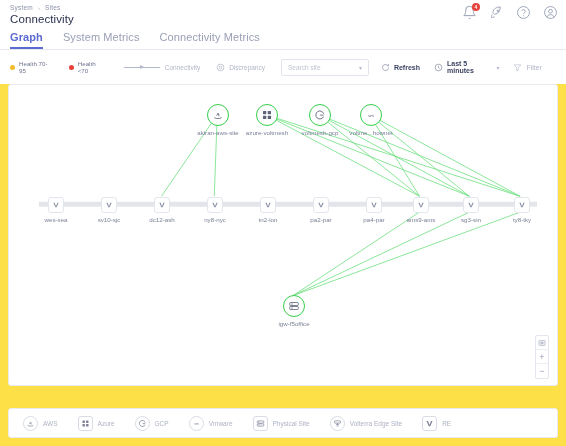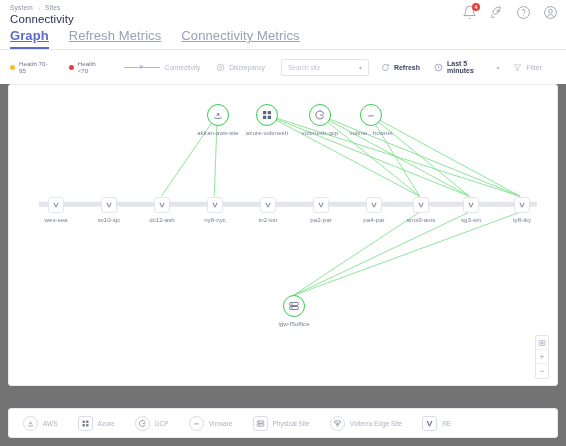--- a/index.html
+++ b/index.html
@@ -2,21 +2,21 @@
 <html><head>
 <meta charset="utf-8">
 <style>
   * { box-sizing: border-box; margin: 0; padding: 0; }
   html, body {
     width: 566px; height: 446px;
     font-family: "Liberation Sans", sans-serif;
     background: #f4f5f8;
     overflow: hidden;
   }
-  .app { position: relative; width: 566px; height: 446px; background: #737373; }
+  .app { position: relative; width: 566px; height: 446px; background: #fde047; }
 
   
   .header {
     position: relative; height: 30px; background: #fff;
     padding: 4px 10px 0 10px;
   }
   .breadcrumb { font-size: 6.5px; color: #8d93a8; letter-spacing: .2px; }
   .breadcrumb .sep { margin: 0 3px; color: #b6bbcb; font-size: 6px; }
   .page-title {
     font-size: 11.5px; color: #2b3150; font-weight: 400;
@@ -36,22 +36,22 @@
     padding: 0 1.5px; font-weight: 700;
   }
 
   
   .tabs {
     height: 20px; border-bottom: 1px solid #e6e8ef;
     display: flex; align-items: flex-end; padding-left: 10px; gap: 20px;
     background: #fff;
   }
   .tab {
-    font-size: 13px; color: #9aa0b5; padding-bottom: 4px;
-    border-bottom: 2px solid transparent; cursor: pointer; letter-spacing: .1px; text-decoration: underline;
+    font-size: 11px; color: #9aa0b5; padding-bottom: 4px;
+    border-bottom: 2px solid transparent; cursor: pointer; letter-spacing: .1px;
   }
   .tab.active { color: #5b6ad0; font-weight: 700; border-bottom-color: #5b6ad0; }
 
   
   .toolbar {
     height: 34px; display: flex; align-items: center;
     padding: 0 10px; gap: 0px; background: #fff;
   }
   .legend-item { display: flex; align-items: center; gap: 4px; margin-right: 18px; }
   .dot { width: 5px; height: 5px; border-radius: 50%; flex: 0 0 auto; }
@@ -185,21 +185,21 @@
           <circle cx="12" cy="12" r="9.5"></circle>
           <circle cx="12" cy="10" r="3"></circle>
           <path d="M5.8 19.5c1.2-2.6 3.5-4 6.2-4s5 1.4 6.2 4"></path>
         </svg>
       </div>
     </div>
   </div>
 
   <div class="tabs">
     <div class="tab active">Graph</div>
-    <div class="tab">Refresh Metrics</div>
+    <div class="tab">System Metrics</div>
     <div class="tab">Connectivity Metrics</div>
   </div>
 
   <div class="toolbar">
     <div class="legend-item">
       <span class="dot" style="background:#f5bc2a"></span>
       <span class="legend-txt">Health 70-95</span>
     </div>
     <div class="legend-item">
       <span class="dot" style="background:#e8403a"></span>

